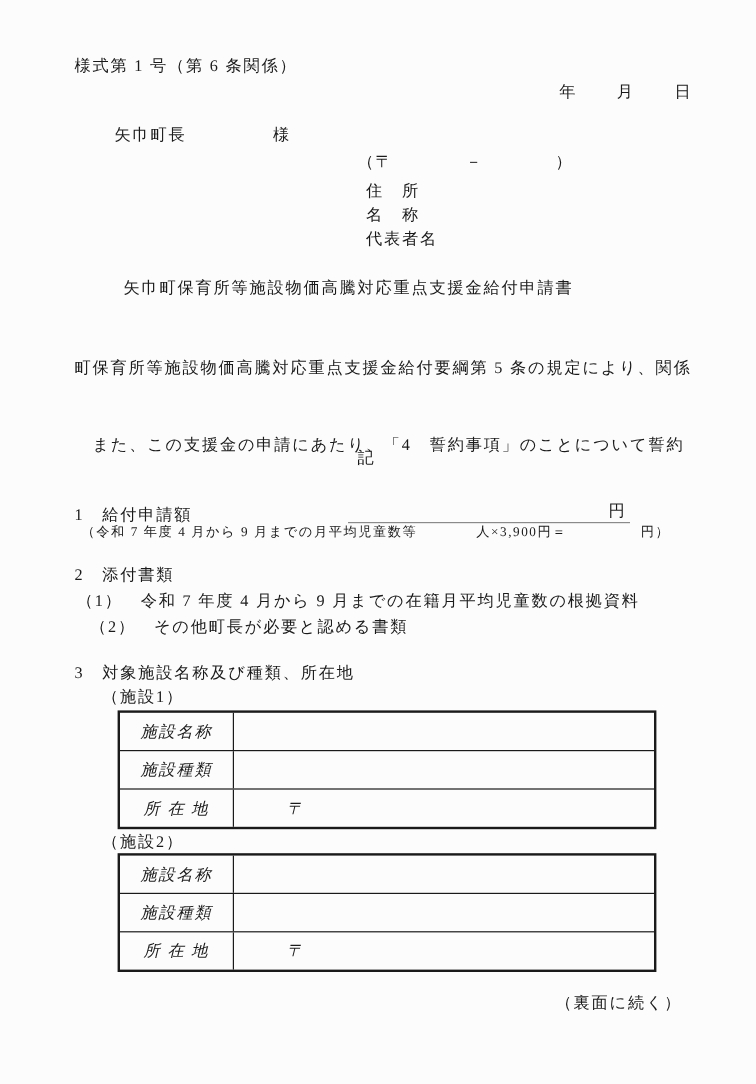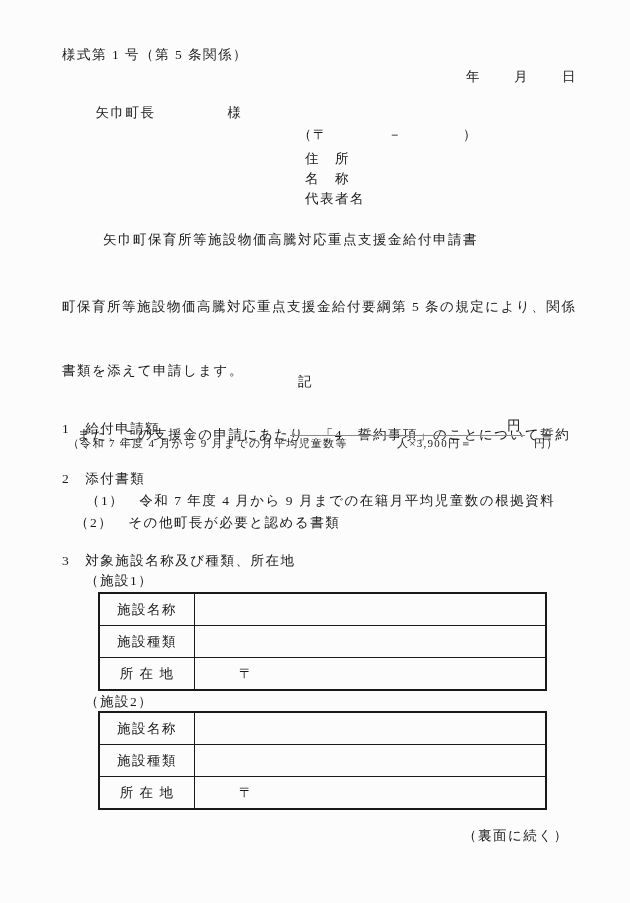--- a/index.html
+++ b/index.html
@@ -26,66 +26,65 @@
     white-space:pre;
   }
   .breakdown{
     position:absolute;left:68px;top:436px;
     font-size:11px;letter-spacing:1.3px;white-space:pre;
   }
   .facility-table{
     position:absolute;left:98px;width:445px;
     border:2px solid #1a1a1a;background:#fcfcfc;box-sizing:content-box;
   }
-  .frow{display:grid;grid-template-columns:95px 1fr;height:31px;}
+  .frow{display:grid;grid-template-columns:95px 1fr;height:31px;font-style:italic;}
   .frow + .frow{border-top:1px solid #1a1a1a;gap:36px;}
   .fcell{display:flex;align-items:center;white-space:pre;}
   .fcell.label{justify-content:center;border-right:1px solid #1a1a1a;}
   .fcell.value{padding-left:8px;}
   .date-line{letter-spacing:2.5px;}
   .honorific{display:inline-block;margin-left:72px;}
 </style>
 </head>
 <body>
 
 <div class="page">
 
-  <div class="abs" style="left:62px;top:47px">様式第 1 号（第 5 条関係）</div>
+  <div class="abs" style="left:62px;top:47px">様式第 1 号（第 6 条関係）</div>
 
   <div class="abs date-line" style="right:52px;top:69px">年　　月　　日</div>
 
   <div class="abs" style="left:76px;top:89px">
     <span>矢巾町長</span><span class="honorific">様</span>
   </div>
 
   <div>
     <div class="abs" style="left:298px;top:127px">（〒　　　　－　　　　）</div>
     <div class="abs" style="left:305px;top:151px">住　所</div>
     <div class="abs" style="left:305px;top:171px">名　称</div>
     <div class="abs" style="left:305px;top:191px">代表者名</div>
   </div>
 
   <div class="abs" style="left:103px;top:232px">矢巾町保育所等施設物価高騰対応重点支援金給付申請書</div>
 
   <div class="body-text">
     <div>町保育所等施設物価高騰対応重点支援金給付要綱第 5 条の規定により、関係</div>
-    <div>書類を添えて申請します。</div>
     <div>　また、この支援金の申請にあたり、「4　誓約事項」のことについて誓約</div>
   </div>
 
   <div class="record-mark">記</div>
 
   <div class="sec1">
     <div class="sec1-heading">1　給付申請額</div>
     <div class="amount-field"><span>円</span></div>
   </div>
   <div class="breakdown">（令和 7 年度 4 月から 9 月までの月平均児童数等　　　　人×3,900円＝　　　　　円）</div>
 
   <div class="abs" style="left:62px;top:471px">2　添付書類</div>
-  <div class="abs" style="left:86px;top:493px">（1）　令和 7 年度 4 月から 9 月までの在籍月平均児童数の根拠資料</div>
+  <div class="abs" style="left:64px;top:493px">（1）　令和 7 年度 4 月から 9 月までの在籍月平均児童数の根拠資料</div>
   <div class="abs" style="left:75px;top:515px">（2）　その他町長が必要と認める書類</div>
 
   <div class="abs" style="left:62px;top:553px">3　対象施設名称及び種類、所在地</div>
 
   <div class="abs" style="left:85px;top:573px">（施設1）</div>
 
   <div class="facility-table" style="top:592px">
     <div class="frow">
       <div class="fcell label">施設名称</div>
       <div class="fcell value"></div>

